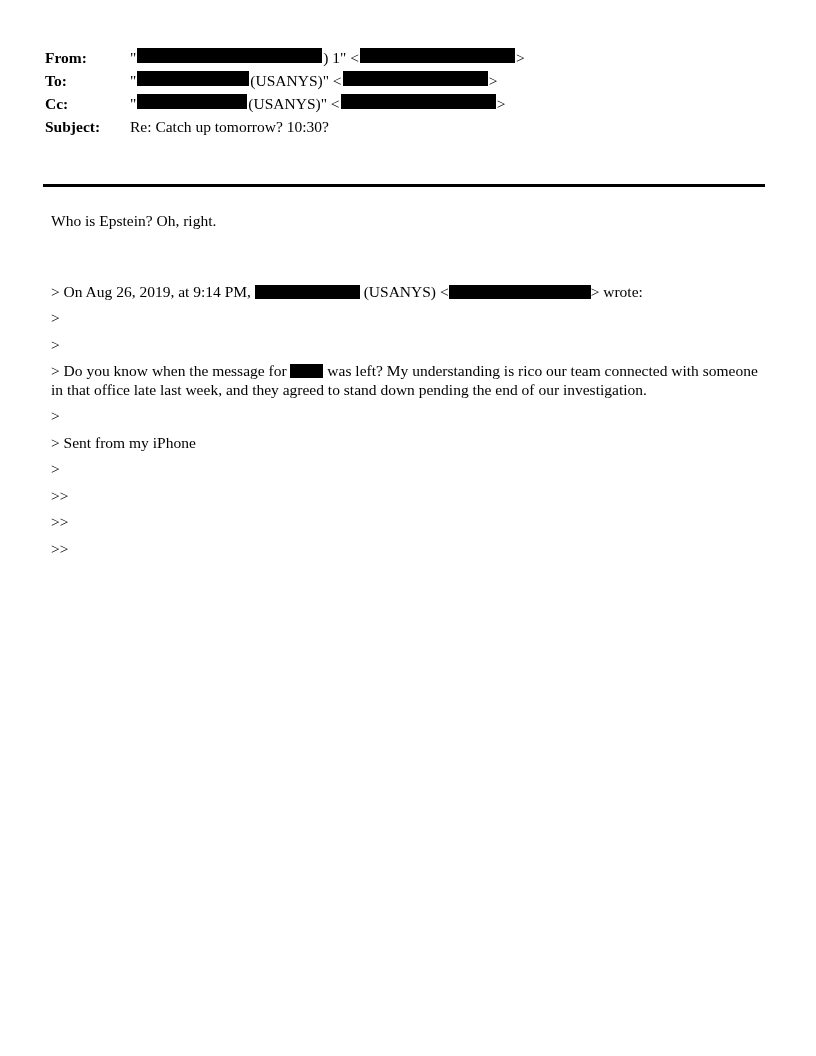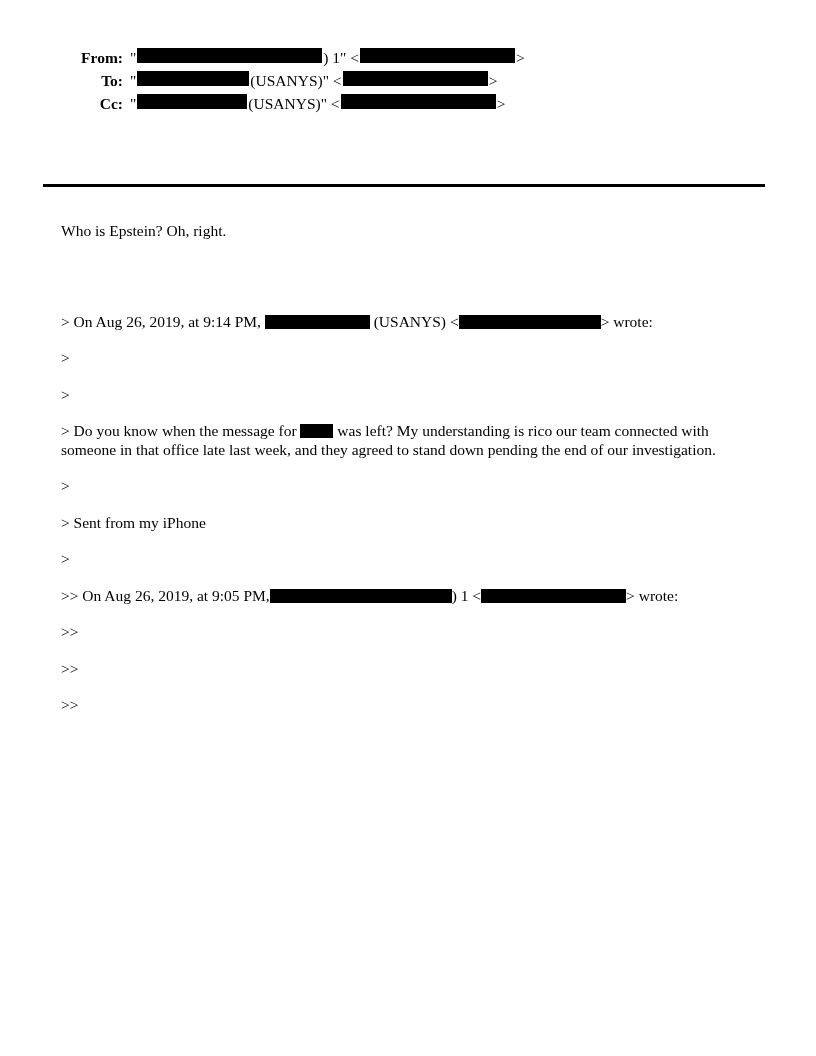--- a/index.html
+++ b/index.html
@@ -31,21 +31,21 @@
   }
   .hdr-row {
     display: flex;
     align-items: baseline;
     font-size: 15.5px;
     line-height: 23px;
     white-space: nowrap;
   }
   .hdr-label {
     width: 78px;
-    text-align: right;
+    text-align: left;
     font-weight: bold;
     padding-right: 7px;
     flex: 0 0 auto;
   }
   .hdr-value {
     flex: 1 1 auto;
     display: flex;
     align-items: baseline;
     white-space: nowrap;
   }
@@ -71,21 +71,21 @@
   
   .body {
     position: absolute;
     left: 43px;
     top: 204px;
     width: 730px;
     font-size: 15.5px;
     line-height: 18.5px;
   }
   .body p {
-    margin: 18px;
+    margin: 8px;
     white-space: normal;
   }
   .blank { height: 18px; }
   .line { min-height: 18.5px; }
   .wrapline { }
   .inline-redact {
     display: inline-block;
     background: #000;
     height: 14px;
     vertical-align: -2px;
@@ -124,20 +124,24 @@
       <div class="hdr-label">Cc:</div>
       <div class="hdr-value">
         <span class="q">"</span>
         <span class="redact" style="width:110px"></span>
         <span> (USANYS)" &lt;</span>
         <span class="redact" style="width:155px"></span>
         <span>&gt;</span>
       </div>
     </div>
 
+    <div class="hdr-row">
+      <div class="hdr-label">Subject:</div>
+      <div class="hdr-value">Re: Catch up tomorrow? 10:30?</div>
+    </div>
 
 
   </div>
 
   <div class="rule"></div>
 
   <div class="body">
 
     <p class="line">Who is Epstein? Oh, right.</p>
     <div class="blank"></div>
@@ -158,23 +162,20 @@
       <span>&gt; Do you know when the message for</span>
       <span class="inline-redact" style="width:33px"></span>
       <span>was left? My understanding is rico our team connected with someone</span>
       <span>in that office late last week, and they agreed to stand down pending the end of our investigation.</span>
     </p>
 
     <p class="line">&gt;</p>
     <p class="line">&gt; Sent from my iPhone</p>
     <p class="line">&gt;</p>
 
-    <p class="line">
-      <span>&gt;&gt; On Aug 26, 2019, at 9:05 PM,</span><span class="inline-redact" style="width:182px"></span><span>) 1 &lt;</span><span class="inline-redact" style="width:145px"></span><span>&gt; wrote:</span>
-    </p>
 
     <p class="line">&gt;&gt;</p>
     <p class="line">&gt;&gt;</p>
     <p class="line">&gt;&gt;</p>
 
   </div>
 
 </div>
 
 </body></html>

